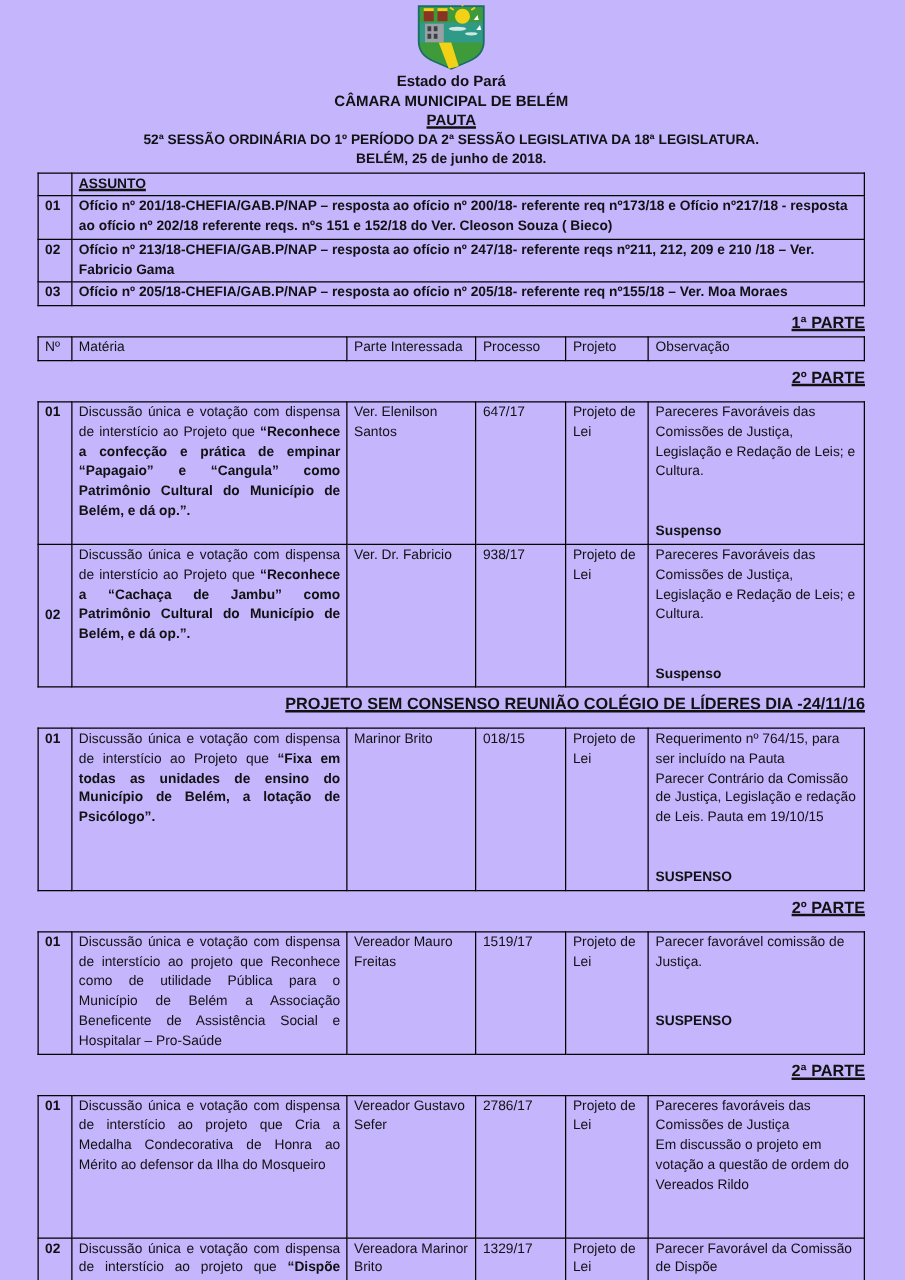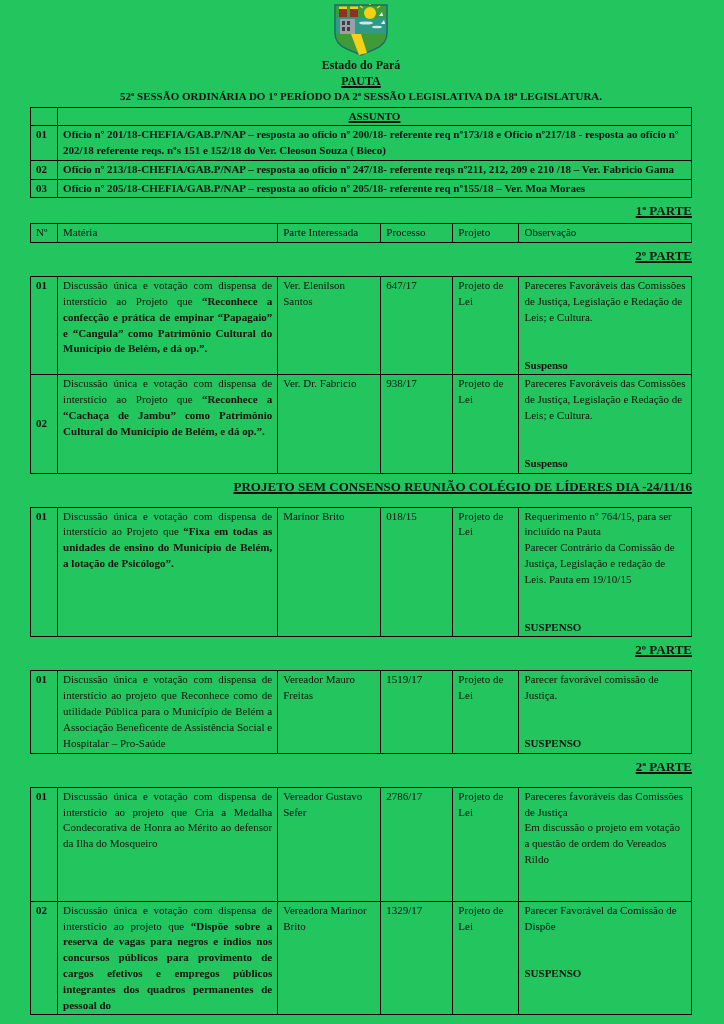--- a/index.html
+++ b/index.html
@@ -1,33 +1,33 @@
 <!DOCTYPE html>
 <html><head>
 <meta charset="utf-8">
 <style>
   html,body { margin:0; padding:0; background:#ffffff; }
   .page {
-    width:724px; height:1024px; margin:0 auto; background:#22c55e;
-    font-family:Liberation Serif, serif; color:#111;
+    width:724px; height:1024px; margin:0 auto; background:#c4b5fd;
+    font-family:Liberation Sans, sans-serif; color:#111;
     box-sizing:border-box; padding:4px 32px 0 30px; overflow:hidden; position:relative;
   }
   .emblem-wrap { text-align:center; height:54px; }
   .h-line { text-align:center; font-weight:bold; font-size:12px; line-height:15.5px; }
   .h-small { font-size:11px; }
   .u { text-decoration:underline; text-decoration-thickness:1.5px; }
   .part-heading { text-align:right; font-weight:bold; font-size:13px; margin:5px 0 4px 0; }
 
   table { border-collapse:collapse; width:100%; table-layout:fixed; margin:0; }
   td {
     border:1.5px solid #000; padding:1px 5px; font-size:11px;
     line-height:15.8px; vertical-align:top; overflow:hidden;
   }
   .exp-table td { font-weight:bold; }
-  .exp-table .assunto-cell { text-align:center; }
+  .exp-table .assunto-cell { }
   .cols-table td { font-weight:normal; }
   .c-num { text-align:left; }
   .c-mat { text-align:justify; }
   .c-mat b, .c-obs b { font-weight:bold; }
   .c-obs .obs-text { white-space:pre-line; }
   .c-obs .obs-bold { display:block; font-weight:bold;margin-top:32px; }
   .vmid { vertical-align:middle; }
   .num-bold { font-weight:bold; }
   .mt { margin-top:12px; }
 </style>
@@ -54,22 +54,24 @@
       <rect x="9" y="17" width="3" height="4" fill="#3c4043"></rect>
       <rect x="14" y="17" width="3" height="4" fill="#3c4043"></rect>
       <rect x="9" y="23" width="3" height="4" fill="#3c4043"></rect>
       <rect x="14" y="23" width="3" height="4" fill="#3c4043"></rect>
       <path d="M3 30 H53 V30 Q53 39 42 44 L28 50 L14 44 Q3 39 3 30 Z" fill="#3f9b3a"></path>
       <path d="M18 30 L28 30 L34 49 L26 51 Z" fill="#f2d117"></path>
     </svg>
   </div>
 
   <div class="h-line">Estado do Pará</div>
+  <div class="h-line">CÂMARA MUNICIPAL DE BELÉM</div>
   <div class="h-line"><span class="u">PAUTA</span></div>
   <div class="h-line h-small">52ª SESSÃO ORDINÁRIA DO 1º PERÍODO DA 2ª SESSÃO LEGISLATIVA DA 18ª LEGISLATURA.</div>
+  <div class="h-line h-small">BELÉM, 25 de junho de 2018.</div>
 
   <table class="exp-table" style="margin-top:2px;">
     <colgroup>
         <col style="width:4.1%">
         <col style="width:95.9%">
       </colgroup>
     <tbody>
         <tr>
       <td></td>
       <td class="assunto-cell"><span class="u">ASSUNTO</span></td>

